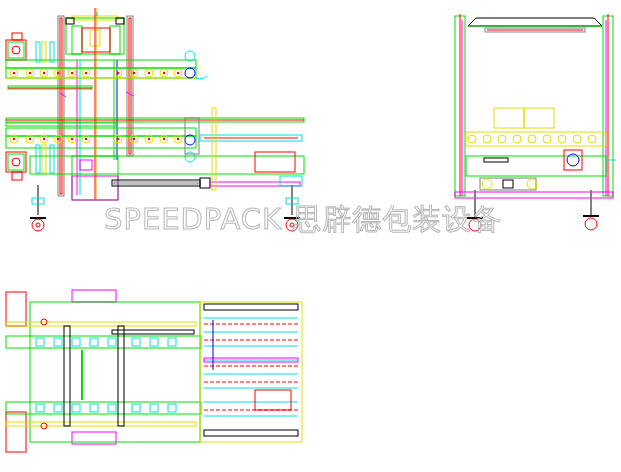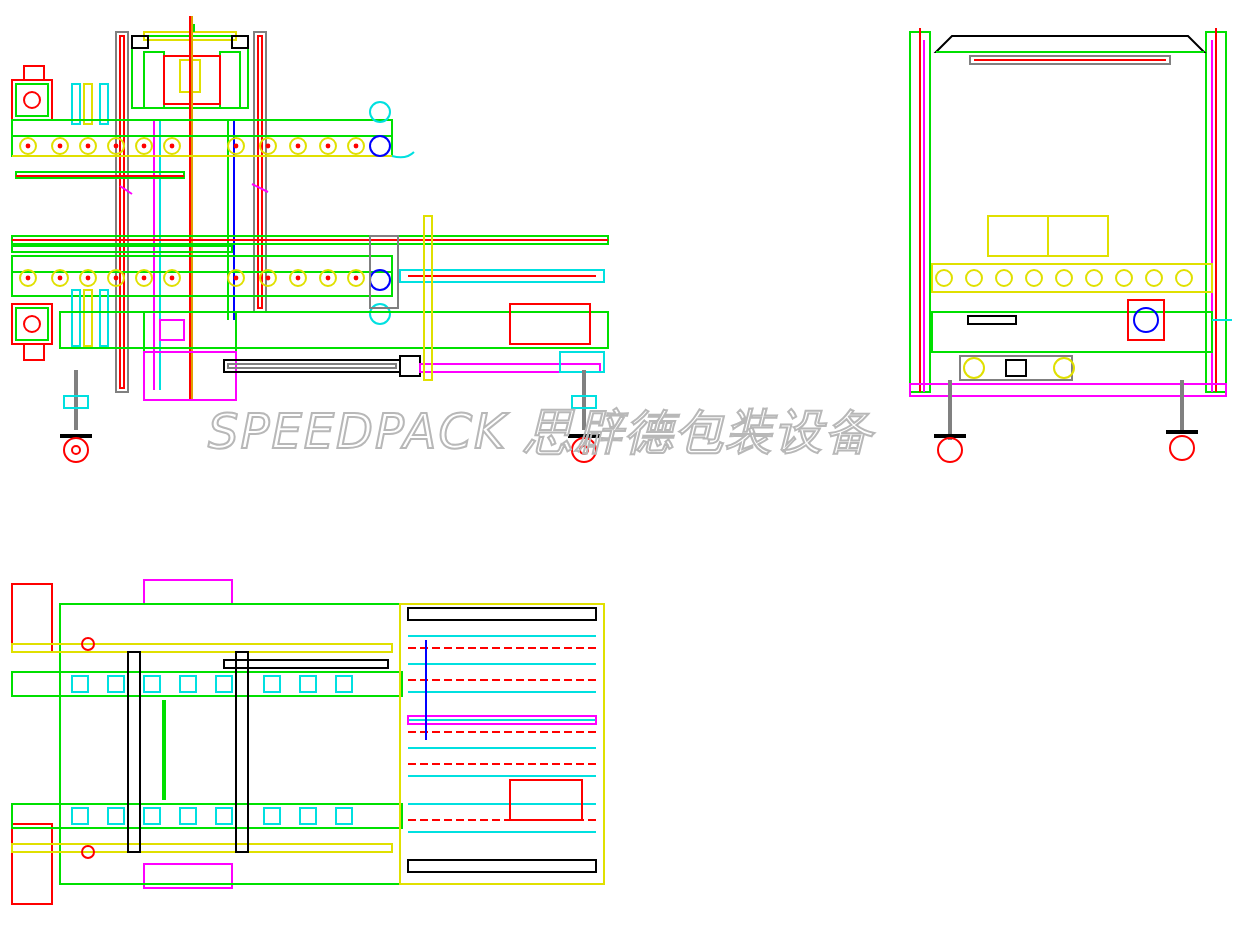--- a/index.html
+++ b/index.html
@@ -1,18 +1,18 @@
 <!DOCTYPE html>
 <html><head>
 <meta charset="utf-8">
 <style>
   html,body{margin:0;padding:0;background:#ffffff;}
   body{width:621px;height:472px;position:relative;overflow:hidden;font-family:"DejaVu Sans",sans-serif;}
   svg{position:absolute;left:0;top:0;}
-  .wm{position:absolute;left:104px;top:200px;font-family:"DejaVu Sans",sans-serif;font-size:24px;color:transparent;-webkit-text-stroke:1px #b8b8b8;letter-spacing:1px;white-space:nowrap;font-style:italic;}
+  .wm{position:absolute;left:104px;top:200px;font-family:"DejaVu Sans",sans-serif;font-size:29px;color:transparent;-webkit-text-stroke:1px #b8b8b8;letter-spacing:1px;white-space:nowrap;}
 </style>
 </head>
 <body>
 
 <svg width="621" height="472" viewBox="0 0 621 472">
 
   <g fill="none" stroke-width="1">
 
     <rect x="58" y="16" width="6" height="180" stroke="#808080"></rect>
     <rect x="60" y="18" width="2" height="176" stroke="#ff0000"></rect>

